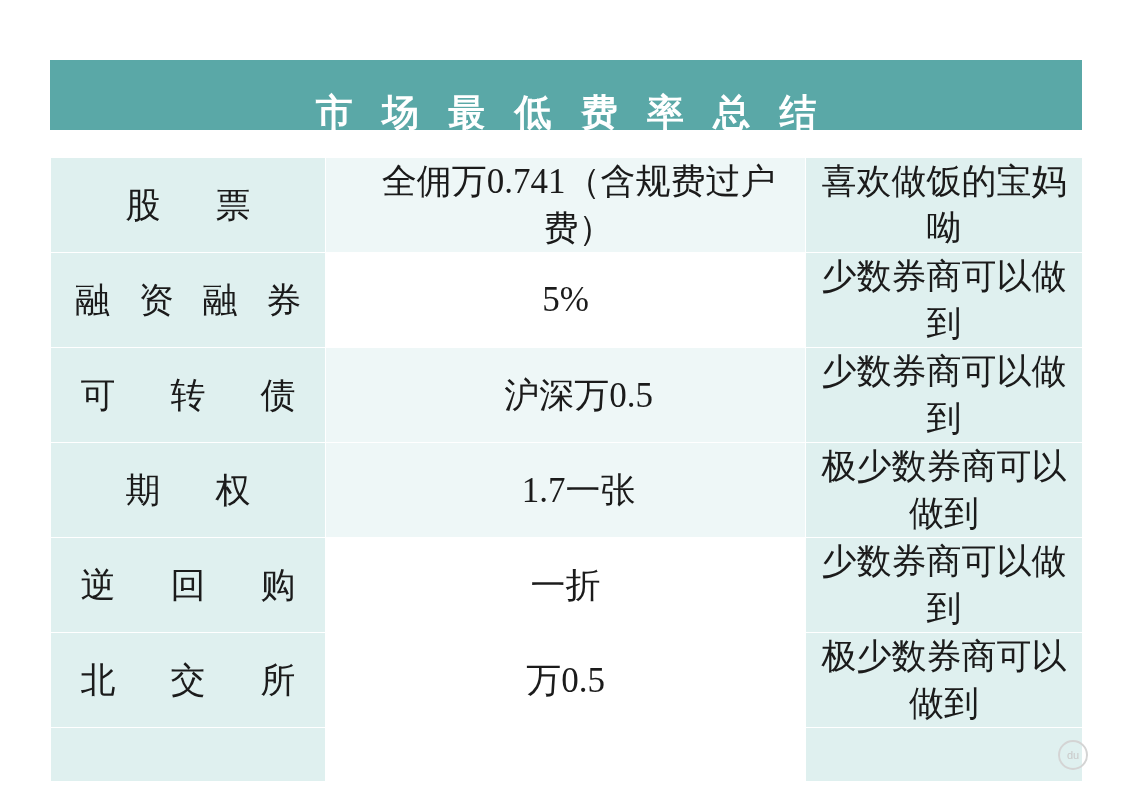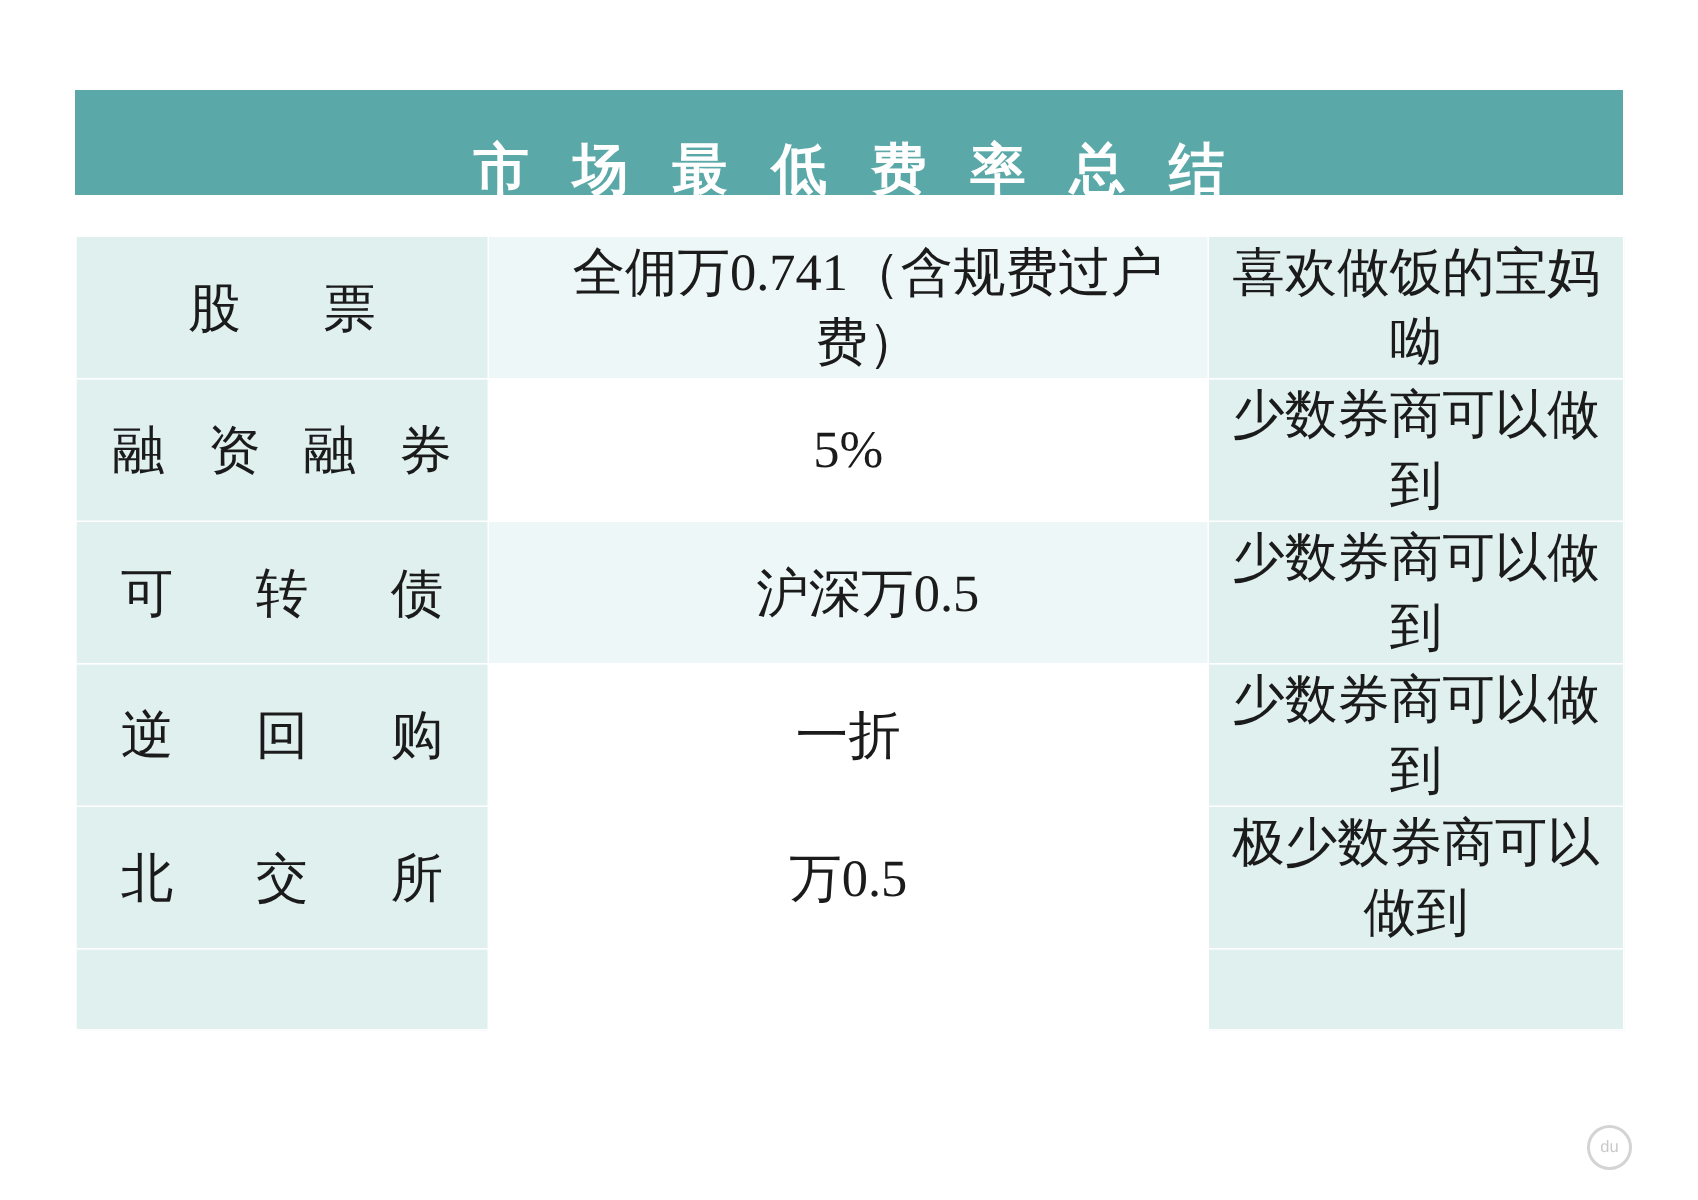--- a/index.html
+++ b/index.html
@@ -89,21 +89,21 @@
   tr.empty-row td.col-a,
   tr.empty-row td.col-c {
     background: #dff0ef;
   }
   tr.empty-row td.col-b {
     background: #ffffff;
   }
   .watermark {
     position: absolute;
     right: 44px;
-    bottom: 20px;
+    bottom: 30px;
     display: flex;
     align-items: center;
     gap: 8px;
     color: #c9c9c9;
     font-size: 21px;
     font-family: "Liberation Sans", sans-serif;
   }
   .wm-badge {
     width: 26px;
     height: 26px;
@@ -138,20 +138,25 @@
         <tr class="row-even">
           <td class="col-a">融 资 融 券</td>
           <td class="col-b">5%</td>
           <td class="col-c">少数券商可以做到</td>
         </tr>
         <tr class="row-odd">
           <td class="col-a">可　转　债</td>
           <td class="col-b">沪深万0.5</td>
           <td class="col-c">少数券商可以做到</td>
         </tr>
+        <tr class="row-odd">
+          <td class="col-a">期　权</td>
+          <td class="col-b">1.7一张</td>
+          <td class="col-c">极少数券商可以做到</td>
+        </tr>
         <tr class="row-even">
           <td class="col-a">逆　回　购</td>
           <td class="col-b">一折</td>
           <td class="col-c">少数券商可以做到</td>
         </tr>
         <tr class="row-even">
           <td class="col-a">北　交　所</td>
           <td class="col-b">万0.5</td>
           <td class="col-c">极少数券商可以做到</td>
         </tr>

